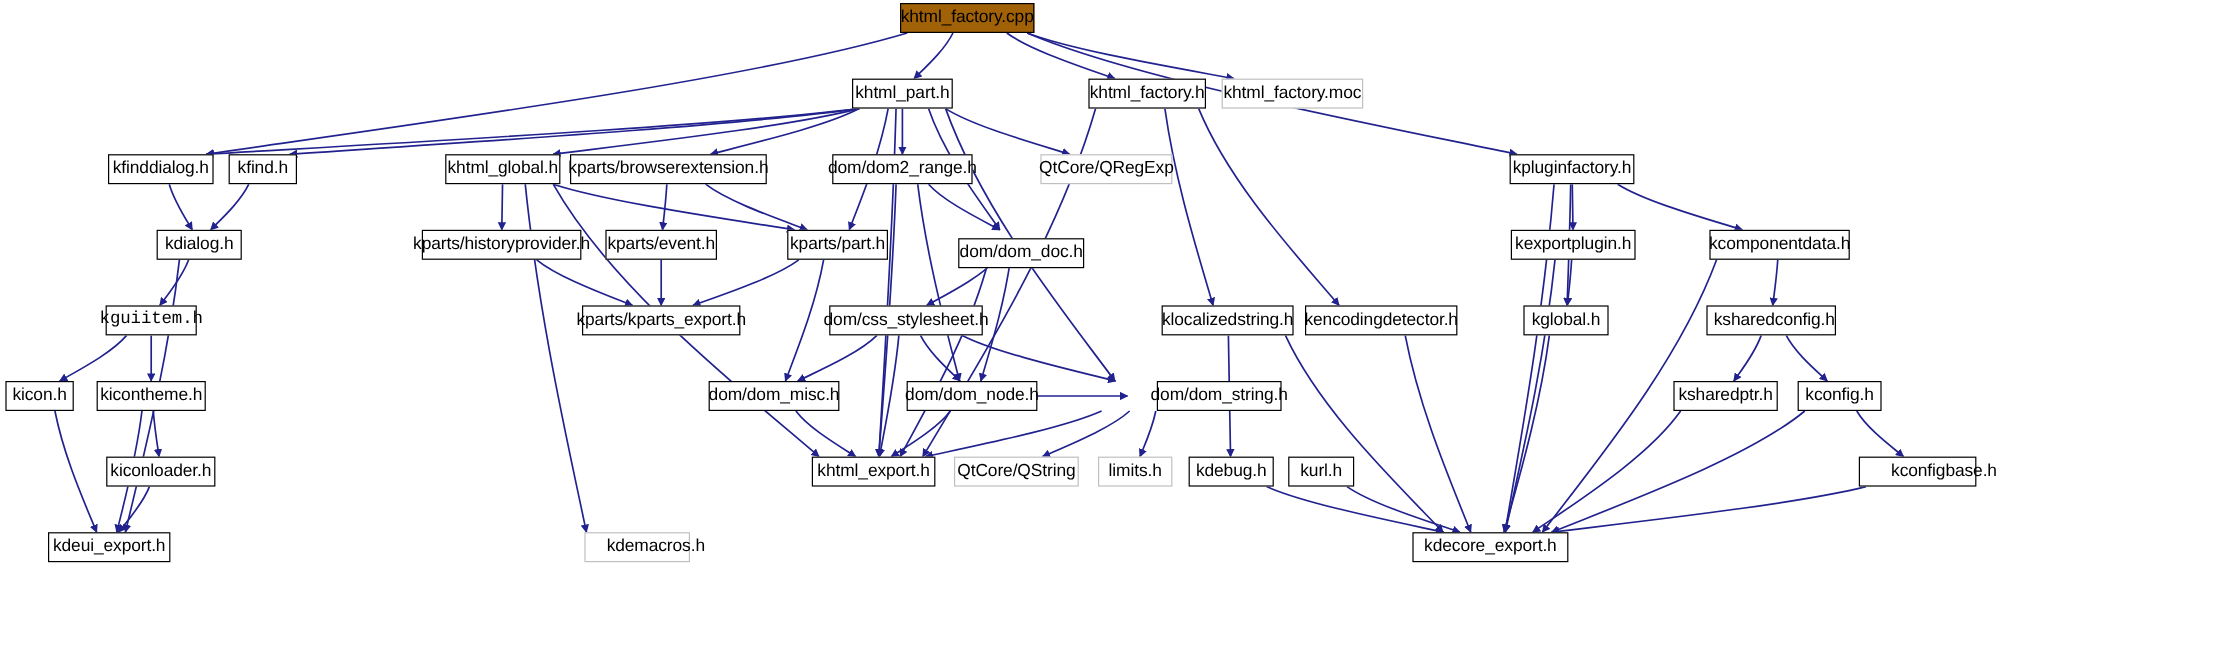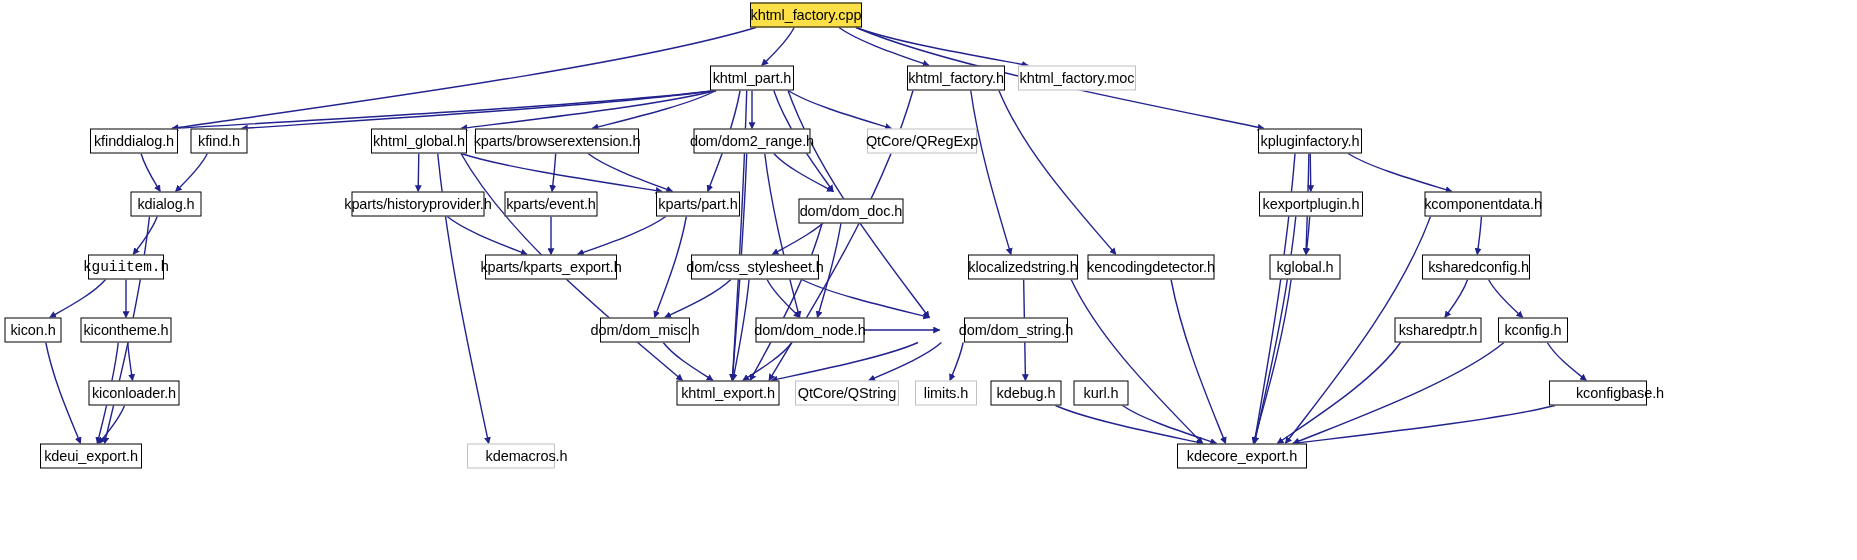--- a/index.html
+++ b/index.html
@@ -39,21 +39,21 @@
     line-height: 1;
     white-space: nowrap;
     letter-spacing: -0.1px;
     transform: translate(-50%, -50%);
     z-index: 5;
   }
   .node.leaf {
     border: 1px solid #c0c0c0;
   }
   .node.root {
-    background: #fde047;
+    background: #a16207;
     border: 1px solid #000000;
   }
 </style>
 </head>
 <body>
 
 <div id="graph-root">
   <svg id="edge-layer" viewBox="0 0 1857 560" xmlns="http://www.w3.org/2000/svg">
     <defs>
       <marker id="arrow" viewBox="0 0 10 10" refX="9" refY="5" markerWidth="5" markerHeight="5" orient="auto-start-reverse">
@@ -212,21 +212,21 @@
       </div>
       <div class="node" style="left: 1476px; top: 267px; width: 108px; justify-content: flex-end;">
         <span>ksharedconfig.h</span>
       </div>
       <div class="node" style="left: 33px; top: 330px; width: 57px;">
         <span>kicon.h</span>
       </div>
       <div class="node" style="left: 126px; top: 330px; width: 91px;">
         <span>kicontheme.h</span>
       </div>
-      <div class="node" style="left: 645px; top: 330px; width: 90px;">
+      <div class="node" style="left: 645px; top: 330px; width: 109px;">
         <span>dom/dom_misc.h</span>
       </div>
       <div class="node" style="left: 810px; top: 330px; width: 109px;">
         <span>dom/dom_node.h</span>
       </div>
       <div class="node" style="left: 1016px; top: 330px; width: 104px;">
         <span>dom/dom_string.h</span>
       </div>
       <div class="node" style="left: 1438px; top: 330px; width: 87px;">
         <span>ksharedptr.h</span>
@@ -251,20 +251,20 @@
       </div>
       <div class="node" style="left: 1101px; top: 393px; width: 55px;">
         <span>kurl.h</span>
       </div>
       <div class="node" style="left: 1598px; top: 393px; width: 98px; padding-left: 44px;">
         <span>kconfigbase.h</span>
       </div>
       <div class="node" style="left: 91px; top: 456px; width: 102px;">
         <span>kdeui_export.h</span>
       </div>
-      <div class="node leaf" style="left: 511px; top: 456px; width: 88px; padding-left: 31px;">
+      <div class="node leaf" style="left: 531px; top: 456px; width: 88px; padding-left: 31px;">
         <span>kdemacros.h</span>
       </div>
       <div class="node" style="left: 1242px; top: 456px; width: 130px;">
         <span>kdecore_export.h</span>
       </div>
     </div>
 </div>
 
 </body></html>

